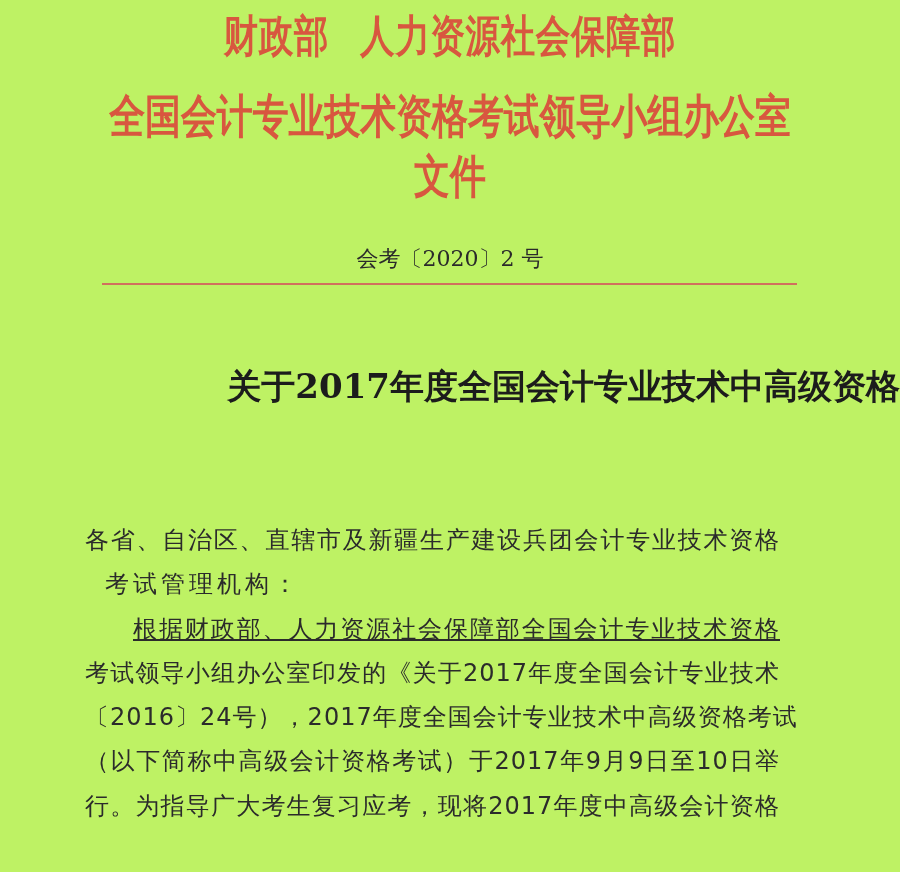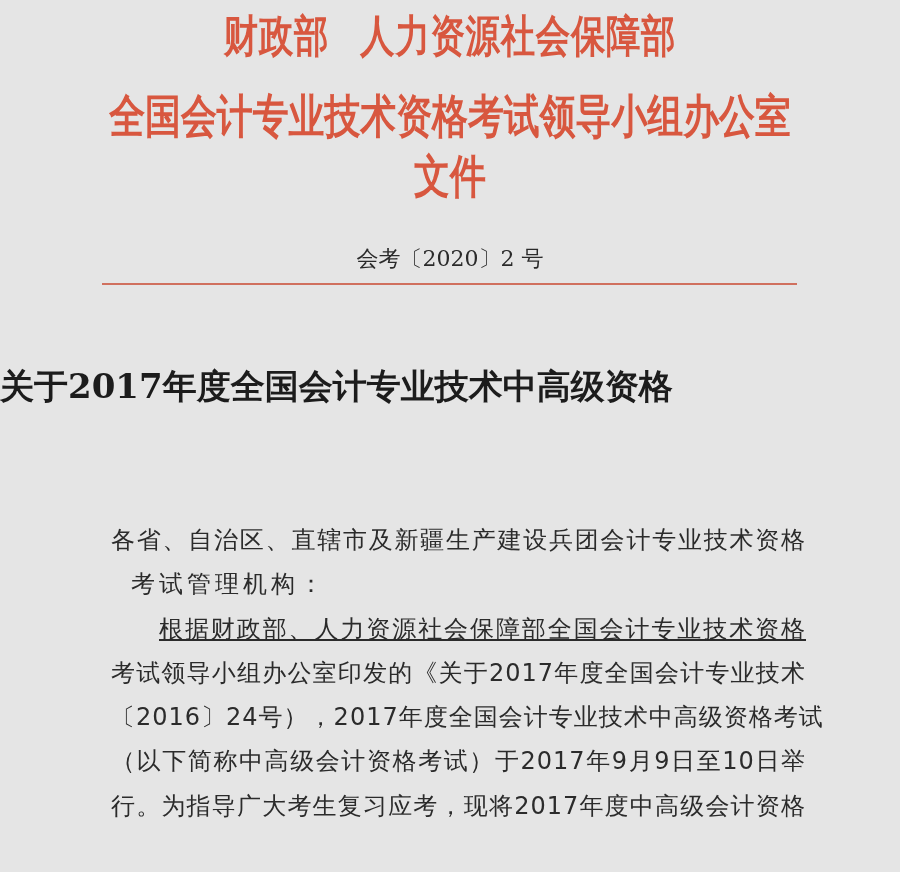--- a/index.html
+++ b/index.html
@@ -13,21 +13,21 @@
     position: relative;
     overflow: hidden;
     font-family: "DejaVu Serif", "Liberation Serif", serif;
     color: #1a1a1a;
   }
   .page {
     position: absolute;
     left: 0; top: 0;
     width: 900px;
     height: 872px;
-    background: #e5e5e5;
+    background: #bef264;
   }
   .issuer {
     position: absolute;
     left: 0;
     width: 900px;
     text-align: center;
     color: #d8573f;
     font-family: "DejaVu Sans", "Liberation Sans", sans-serif;
     font-weight: bold;
     transform: scaleX(0.78);
@@ -66,32 +66,32 @@
     top: 283px;
     left: 102px;
     width: 695px;
     height: 2px;
     background: #d0705e;
   }
   .notice-title {
     position: absolute;
     left: 0;
     width: 900px;
-    text-align: left;
+    text-align: right;
     font-family: "DejaVu Serif", "Liberation Serif", serif;
     font-weight: bold;
     color: #1c1c1c;
     font-size: 34px;
     line-height: 48px;
   }
   .notice-title-1 { top: 362px; }
   .notice-title-2 { top: 414px; }
   .body-text {
     position: absolute;
-    left: 111px;
+    left: 85px;
     width: 695px;
     top: 518px;
     font-family: "DejaVu Sans", "Liberation Sans", sans-serif;
     font-size: 24px;
     color: #2b2b2b;
   }
   .body-line {
     height: 44.3px;
     line-height: 44.3px;
     white-space: nowrap;

